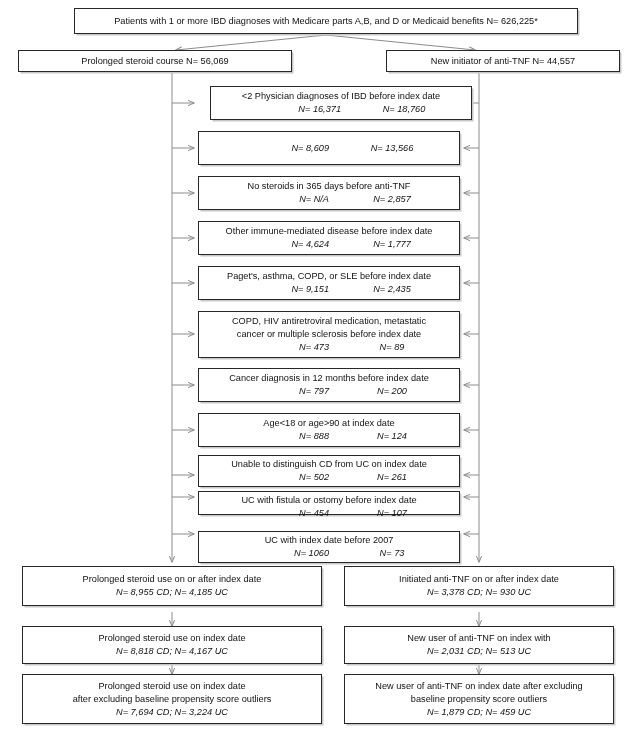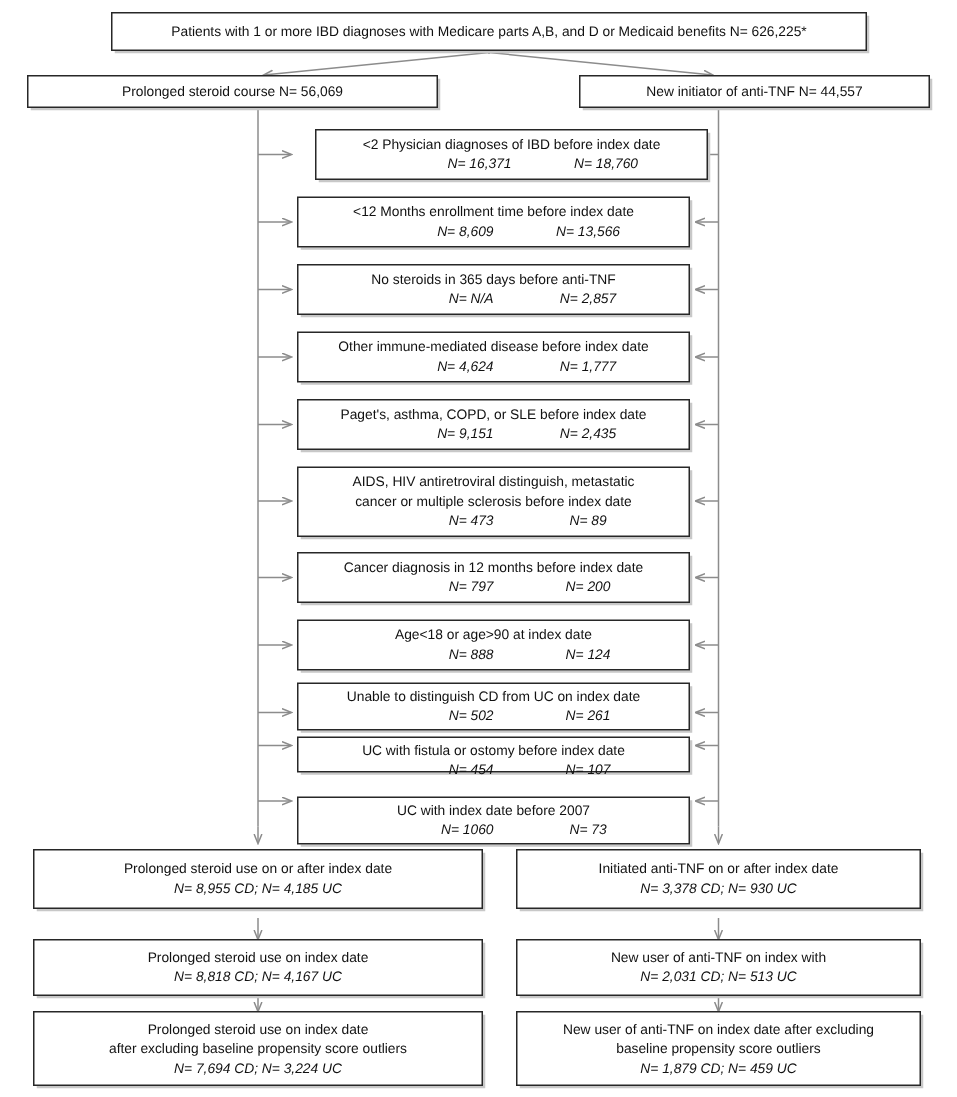--- a/index.html
+++ b/index.html
@@ -136,21 +136,20 @@
 
   <div class="box two-col" style="left:198px; top:86px; width:262px; height:34px;margin-left:12px;">
     <span class="ln">&lt;2 Physician diagnoses of IBD before index date</span>
     <span class="nrow">
       <span class="nleft italic-n"><i>N</i>= 16,371</span>
       <span class="nright italic-n"><i>N</i>= 18,760</span>
     </span>
   </div>
 
   <div class="box two-col" style="left:198px; top:131px; width:262px; height:34px;">
-    <span class="ln">&lt;12 Months enrollment time before index date</span>
     <span class="nrow">
       <span class="nleft italic-n"><i>N</i>= 8,609</span>
       <span class="nright italic-n"><i>N</i>= 13,566</span>
     </span>
   </div>
 
   <div class="box two-col" style="left:198px; top:176px; width:262px; height:34px;">
     <span class="ln">No steroids in 365 days before anti-TNF</span>
     <span class="nrow">
       <span class="nleft italic-n"><i>N</i>= N/A</span>
@@ -168,21 +167,21 @@
 
   <div class="box two-col" style="left:198px; top:266px; width:262px; height:34px;">
     <span class="ln">Paget's, asthma, COPD, or SLE before index date</span>
     <span class="nrow">
       <span class="nleft italic-n"><i>N</i>= 9,151</span>
       <span class="nright italic-n"><i>N</i>= 2,435</span>
     </span>
   </div>
 
   <div class="box two-col" style="left:198px; top:311px; width:262px; height:47px;">
-    <span class="ln">AIDS, HIV antiretroviral distinguish, metastatic</span>
+    <span class="ln">COPD, HIV antiretroviral medication, metastatic</span>
     <span class="ln">cancer or multiple sclerosis before index date</span>
     <span class="nrow">
       <span class="nleft italic-n"><i>N</i>= 473</span>
       <span class="nright italic-n"><i>N</i>= 89</span>
     </span>
   </div>
 
   <div class="box two-col" style="left:198px; top:368px; width:262px; height:34px;">
     <span class="ln">Cancer diagnosis in 12 months before index date</span>
     <span class="nrow">

